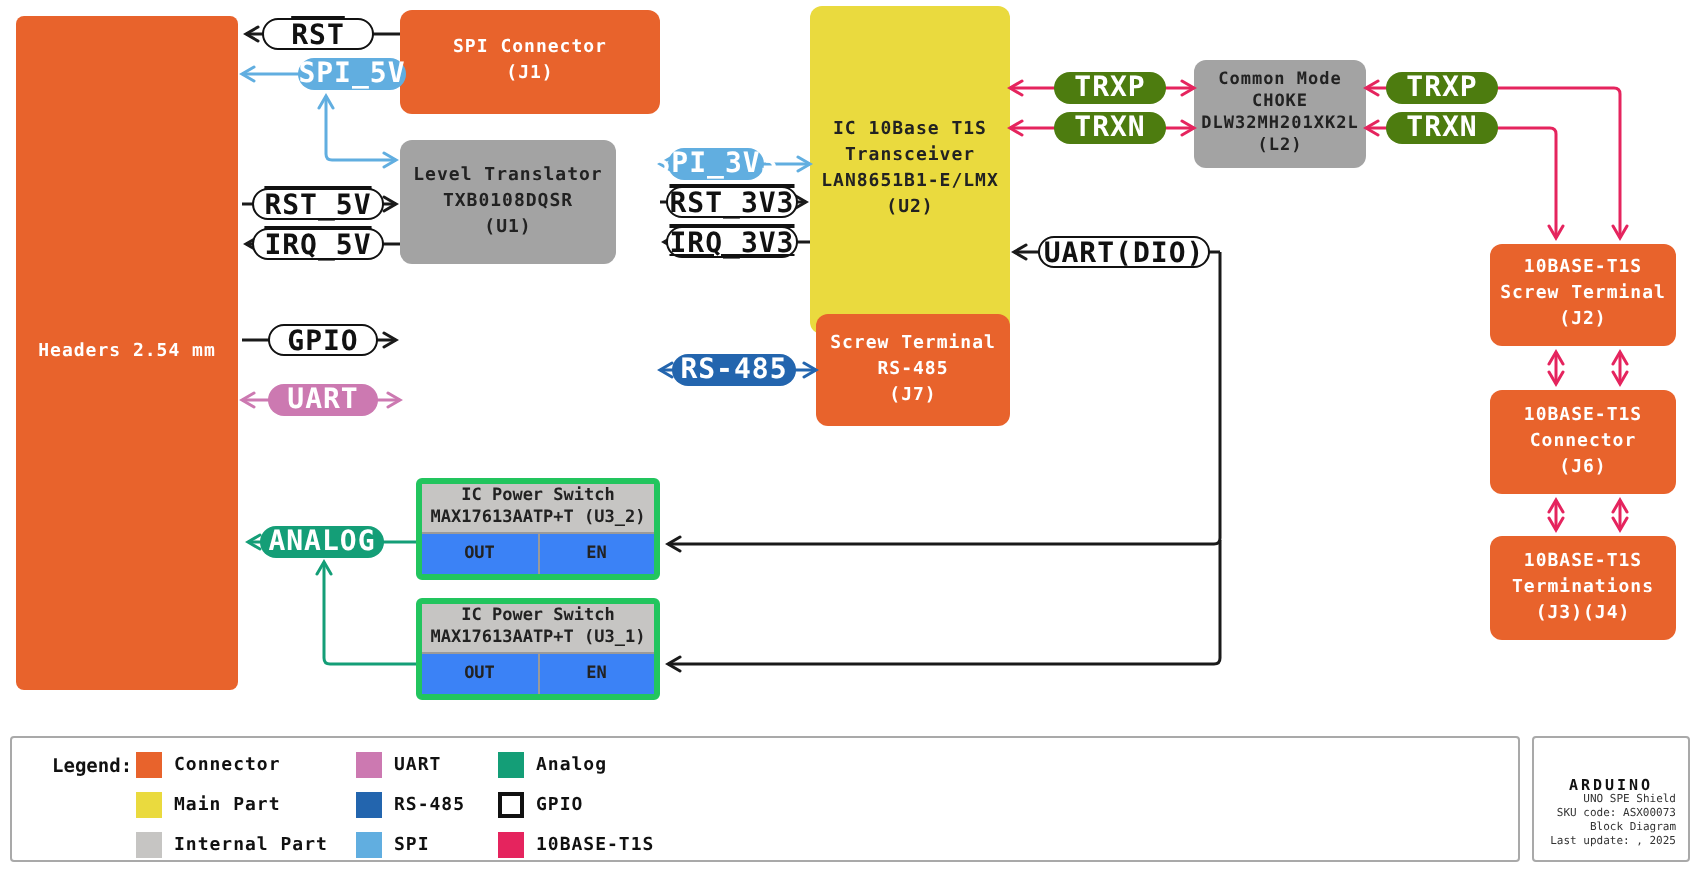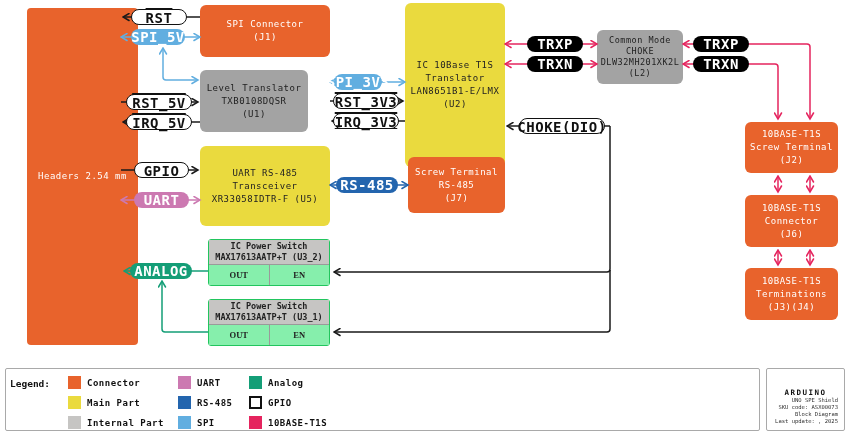--- a/index.html
+++ b/index.html
@@ -1,95 +1,90 @@
 <!DOCTYPE html>
 <html><head>
 <meta charset="utf-8">
 <style>
   html,body{margin:0;padding:0;background:#fff;}
   #stage{position:relative;width:850px;height:436px;background:#ffffff;overflow:hidden;
          font-family:"DejaVu Sans Mono","Liberation Mono",monospace;}
   .blk{position:absolute;border-radius:6px;display:flex;flex-direction:column;
        align-items:center;justify-content:center;text-align:center;
-       font-weight:normal;font-size:9px;line-height:13px;letter-spacing:0.5px;}
+       font-weight:bold;font-size:9px;line-height:13px;letter-spacing:0.5px;}
   .blk.orange{background:#E8632C;color:#ffffff;}
   .blk.yellow{background:#EADA3E;color:#222222;}
   .blk.gray{background:#a3a3a3;color:#222222;}
   .pill{position:absolute;height:16px;border-radius:9px;display:flex;align-items:flex-start;
         justify-content:center;font-weight:bold;font-size:14px;letter-spacing:0.5px;
         box-sizing:border-box;}
   .pill.white{background:#ffffff;border:1.5px solid #111111;color:#111111;}
   .pill.blue{background:#61AEE0;color:#ffffff;}
   .pill.dblue{background:#2365AE;color:#ffffff;}
   .pill.pink{background:#CC79B1;color:#ffffff;}
   .pill.green{background:#149E77;color:#ffffff;}
-  .pill.crimson{background:#000000;color:#ffffff;}
+  .pill.crimson{background:#4d7c0f;color:#ffffff;}
   .ovl{text-decoration:overline;text-decoration-thickness:1.5px;}
   svg.wires{position:absolute;left:0;top:0;pointer-events:none;}
   
-  .psw{position:absolute;width:122px;border:1px solid #22c55e;border-radius:3px;
+  .psw{position:absolute;width:122px;border:3px solid #22c55e;border-radius:3px;
        box-sizing:border-box;background:#fff;}
   .psw .hd{background:#C6C5C3;color:#222;font-weight:bold;font-size:8.5px;line-height:11px;
        text-align:center;padding:1px 0;border-bottom:1px solid #9a9a9a;}
   .psw .row{display:flex;height:20px;}
   .psw .cell{flex:1;display:flex;align-items:center;justify-content:center;
-       font-weight:bold;font-size:8.5px;color:#222;background:#86efac;font-family:Liberation Serif, serif;}
+       font-weight:bold;font-size:8.5px;color:#222;background:#3b82f6;}
   .psw .cell:first-child{border-right:1px solid #9a9a9a;}
   
   .panel{position:absolute;border:1px solid #A9A9A9;border-radius:2px;background:#fff;box-sizing:border-box;}
-  .lg-title{position:absolute;left:4px;top:9px;font-weight:bold;font-size:9.5px;color:#111;}
+  .lg-title{position:absolute;left:20px;top:9px;font-weight:bold;font-size:9.5px;color:#111;}
   .lg-col{position:absolute;top:7px;display:flex;flex-direction:column;gap:7px;}
   .lg-item{display:flex;align-items:center;gap:6px;height:13px;}
   .sw{width:13px;height:13px;box-sizing:border-box;}
   .sw.outline{background:#fff;border:2px solid #111;}
   .lg-item span{font-weight:bold;font-size:9px;color:#111;letter-spacing:0.5px;white-space:nowrap;}
   
   .ftr{display:flex;flex-direction:column;align-items:flex-end;padding:21px 6px;box-sizing:border-box;}
   .brand{font-weight:bold;font-size:7.5px;letter-spacing:1.5px;color:#111;align-self:center;margin-top:-2px;}
   .fline{font-size:5.5px;line-height:7px;color:#333;white-space:nowrap;}
 </style>
 </head>
 <body>
 
 <div id="stage">
 
-  <div class="blk orange" style="left:8px;top:8px;width:111px;height:337px;border-radius:4px;margin-left:19px;">
+  <div class="blk orange" style="left:8px;top:8px;width:111px;height:337px;border-radius:4px;">
     <div>Headers 2.54 mm</div>
   </div>
 
   <div class="blk orange" style="left:200px;top:5px;width:130px;height:52px;">
     <div>SPI Connector</div>
     <div>(J1)</div>
   </div>
 
   <div class="blk gray" style="left:200px;top:70px;width:108px;height:62px;">
     <div>Level Translator</div>
     <div>TXB0108DQSR</div>
     <div>(U1)</div>
   </div>
 
   <div class="blk yellow" style="left:405px;top:3px;width:100px;height:164px;">
     <div>IC 10Base T1S</div>
-    <div>Translator</div>
+    <div>Transceiver</div>
     <div>LAN8651B1-E/LMX</div>
     <div>(U2)</div>
   </div>
 
   <div class="blk gray" style="left:597px;top:30px;width:86px;height:54px;font-size:8.5px;line-height:11px;">
     <div>Common Mode</div>
     <div>CHOKE</div>
     <div>DLW32MH201XK2L</div>
     <div>(L2)</div>
   </div>
 
-  <div class="blk yellow" style="left:200px;top:146px;width:130px;height:80px;">
-    <div>UART RS-485</div>
-    <div>Transceiver</div>
-    <div>XR33058IDTR-F (U5)</div>
-  </div>
 
   <div class="blk orange" style="left:408px;top:157px;width:97px;height:56px;">
     <div>Screw Terminal</div>
     <div>RS-485</div>
     <div>(J7)</div>
   </div>
 
   <div class="psw" style="left:208px;top:239px;">
     <div class="hd">
       <div>IC Power Switch</div>
@@ -193,21 +188,21 @@
       <path d="M778,176 L778,192" stroke="#E5245E" marker-start="url(#ms-c)" marker-end="url(#me-c)"></path>
       <path d="M810,176 L810,192" stroke="#E5245E" marker-start="url(#ms-c)" marker-end="url(#me-c)"></path>
       <path d="M778,250 L778,265" stroke="#E5245E" marker-start="url(#ms-c)" marker-end="url(#me-c)"></path>
       <path d="M810,250 L810,265" stroke="#E5245E" marker-start="url(#ms-c)" marker-end="url(#me-c)"></path>
     </g>
   </svg>
 
   <div class="pill white" style="left:131px;top:9px;width:56px;">
     <span class="ovl">RST</span>
     </div>
-  <div class="pill blue" style="left:131px;top:29px;width:54px;">
+  <div class="pill blue" style="left:149px;top:29px;width:54px;">
     <span>SPI_5V</span>
     </div>
   <div class="pill white" style="left:126px;top:94px;width:66px;">
     <span class="ovl">RST_5V</span>
     </div>
   <div class="pill white" style="left:126px;top:114px;width:66px;">
     <span class="ovl">IRQ_5V</span>
     </div>
   <div class="pill blue" style="left:334px;top:74px;width:48px;">
     <span>SPI_3V3</span>
@@ -236,21 +231,21 @@
   <div class="pill pink" style="left:134px;top:192px;width:55px;">
     <span>UART</span>
     </div>
   <div class="pill dblue" style="left:336px;top:177px;width:62px;">
     <span>RS-485</span>
     </div>
   <div class="pill green" style="left:130px;top:263px;width:62px;">
     <span>ANALOG</span>
     </div>
   <div class="pill white" style="left:519px;top:118px;width:86px;">
-    <span>CHOKE(DIO)</span>
+    <span>UART(DIO)</span>
     </div>
 
   <div class="panel" style="left:5px;top:368px;width:755px;height:63px;">
     <div class="lg-title">Legend:</div>
     <div class="lg-col" style="left:62px;">
       <div class="lg-item">
         <div class="sw" style="background:#E8632C;"></div>
         <span>Connector</span>
         </div>
       <div class="lg-item">

